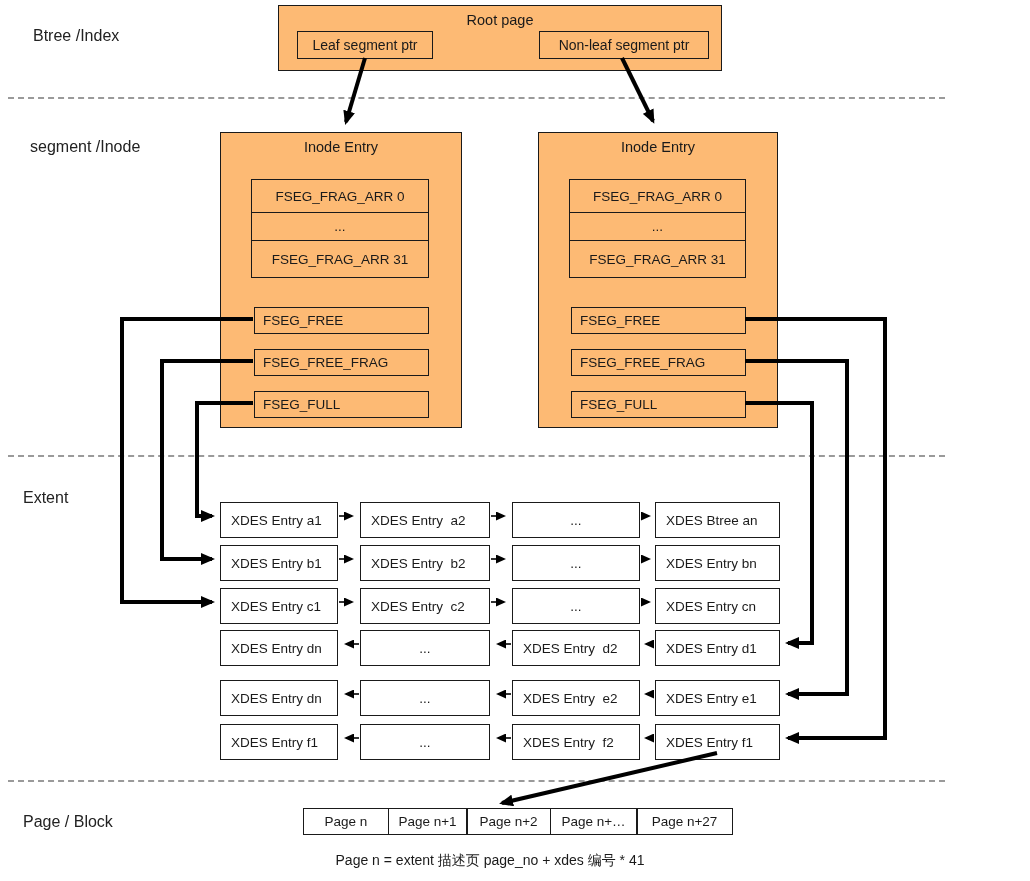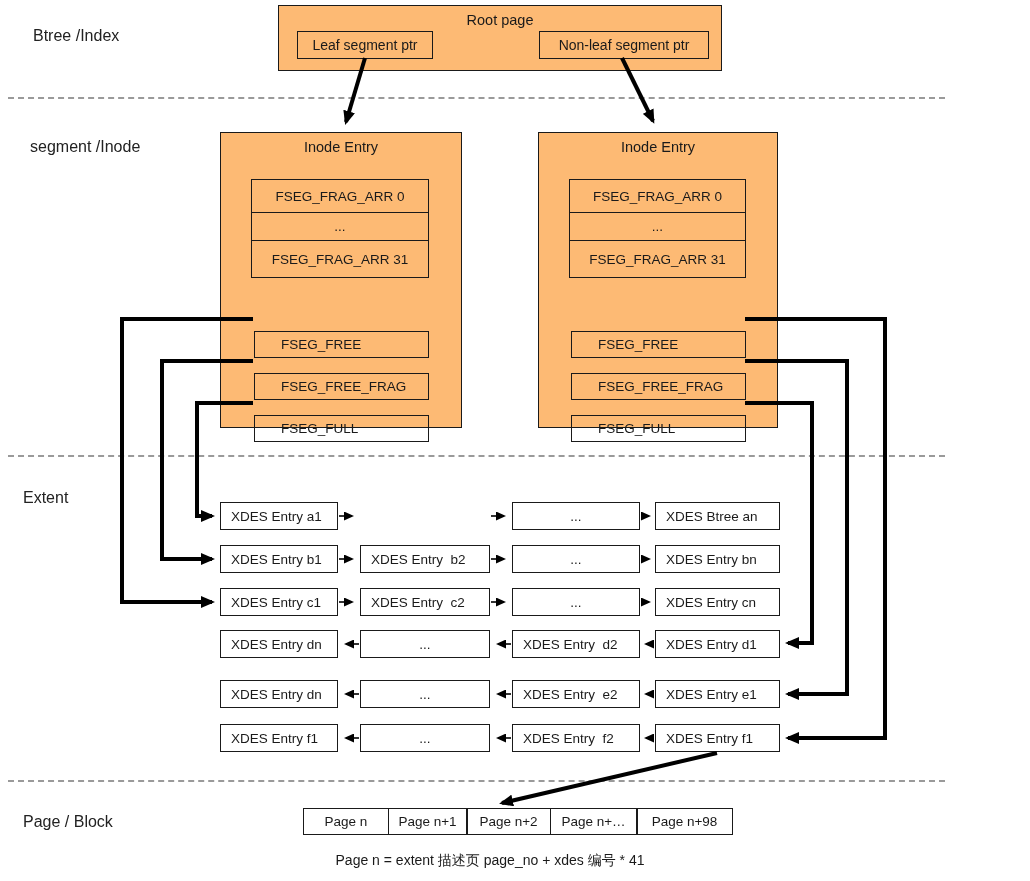--- a/index.html
+++ b/index.html
@@ -13,22 +13,22 @@
   }
   .side-label{position:absolute;font-size:16px;color:#222;white-space:pre;}
   .dashed{position:absolute;left:8px;width:937px;border-top:2px dashed var(--divider);}
   .bx{position:absolute;border:1.5px solid var(--ink);background:#fdba74;box-sizing:border-box;}
   .ctr{display:flex;align-items:center;justify-content:center;text-align:center;}
   .box-title{position:absolute;left:0;right:0;top:6px;text-align:center;font-size:14.5px;}
   .small-box{font-size:14px;}
   .frag-table{position:absolute;border:1.5px solid var(--ink);box-sizing:border-box;}
   .frag-row{box-sizing:border-box;border-bottom:1.5px solid var(--ink);display:flex;align-items:center;justify-content:center;font-size:13.5px;}
   .frag-row:last-child{border-bottom:none;}
-  .fseg{position:absolute;border:1.5px solid var(--ink);box-sizing:border-box;width:175px;height:27px;display:flex;align-items:center;padding-left:26px;font-size:13.5px;margin-top:24px;}
-  .xcell{position:absolute;border:1.5px solid var(--ink);box-sizing:border-box;height:28px;display:flex;align-items:center;padding-left:10px;font-size:13.5px;white-space:pre;background:#fff;}
+  .fseg{position:absolute;border:1.5px solid var(--ink);box-sizing:border-box;width:175px;height:27px;display:flex;align-items:center;padding-left:8px;font-size:13.5px;}
+  .xcell{position:absolute;border:1.5px solid var(--ink);box-sizing:border-box;height:36px;display:flex;align-items:center;padding-left:10px;font-size:13.5px;white-space:pre;background:#fff;}
   .xcell.dots{justify-content:center;padding-left:0;}
   .colA{left:220px;width:118px;} .colB{left:360px;width:130px;}
   .colC{left:512px;width:128px;} .colD{left:655px;width:125px;}
   .page-table{position:absolute;left:303px;top:808px;display:flex;}
   .page-cell{border:1.5px solid var(--ink);box-sizing:border-box;height:27px;display:flex;align-items:center;justify-content:center;font-size:13.5px;margin-left:-1.5px;white-space:pre;}
   .page-cell:first-child{margin-left:0;}
   .caption{position:absolute;left:200px;top:852px;width:580px;text-align:center;font-size:14px;}
   svg.overlay{position:absolute;left:0;top:0;pointer-events:none;}
 </style>
 </head>
@@ -69,20 +69,21 @@
       <div class="frag-row" style="height:33px">FSEG_FRAG_ARR 0</div>
       <div class="frag-row" style="height:28px">...</div>
       <div class="frag-row" style="height:36px">FSEG_FRAG_ARR 31</div>
     </div>
     <div class="fseg" style="left:32px;top:174px">FSEG_FREE</div>
     <div class="fseg" style="left:32px;top:216px">FSEG_FREE_FRAG</div>
     <div class="fseg" style="left:32px;top:258px">FSEG_FULL</div>
   </div>
 
   <div class="xcell colA" style="top:502px">XDES Entry a1</div>
+  <div class="xcell colB" style="top:502px">XDES Entry  a2</div>
   <div class="xcell colC dots" style="top:502px">...</div>
   <div class="xcell colD" style="top:502px">XDES Btree an</div>
 
   <div class="xcell colA" style="top:545px">XDES Entry b1</div>
   <div class="xcell colB" style="top:545px">XDES Entry  b2</div>
   <div class="xcell colC dots" style="top:545px">...</div>
   <div class="xcell colD" style="top:545px">XDES Entry bn</div>
 
   <div class="xcell colA" style="top:588px">XDES Entry c1</div>
   <div class="xcell colB" style="top:588px">XDES Entry  c2</div>
@@ -102,21 +103,21 @@
   <div class="xcell colA" style="top:724px">XDES Entry f1</div>
   <div class="xcell colB dots" style="top:724px">...</div>
   <div class="xcell colC" style="top:724px">XDES Entry  f2</div>
   <div class="xcell colD" style="top:724px">XDES Entry f1</div>
 
   <div class="page-table">
     <div class="page-cell" style="width:86px">Page n</div>
     <div class="page-cell" style="width:80px">Page n+1</div>
     <div class="page-cell" style="width:85px">Page n+2</div>
     <div class="page-cell" style="width:88px">Page n+…</div>
-    <div class="page-cell" style="width:97px">Page n+98</div>
+    <div class="page-cell" style="width:97px">Page n+27</div>
   </div>
 
   <div class="caption">Page n = extent 描述页 page_no + xdes 编号 * 41</div>
 
   <svg class="overlay" width="1030" height="881" viewBox="0 0 1030 881">
     <defs>
       <marker id="ah-thick" markerUnits="userSpaceOnUse" markerWidth="14" markerHeight="12" refX="11" refY="6" orient="auto">
         <path d="M0,0 L14,6 L0,12 z" fill="#000"></path>
       </marker>
       <marker id="ah-thin" markerUnits="userSpaceOnUse" markerWidth="10" markerHeight="9" refX="8" refY="4.5" orient="auto">

